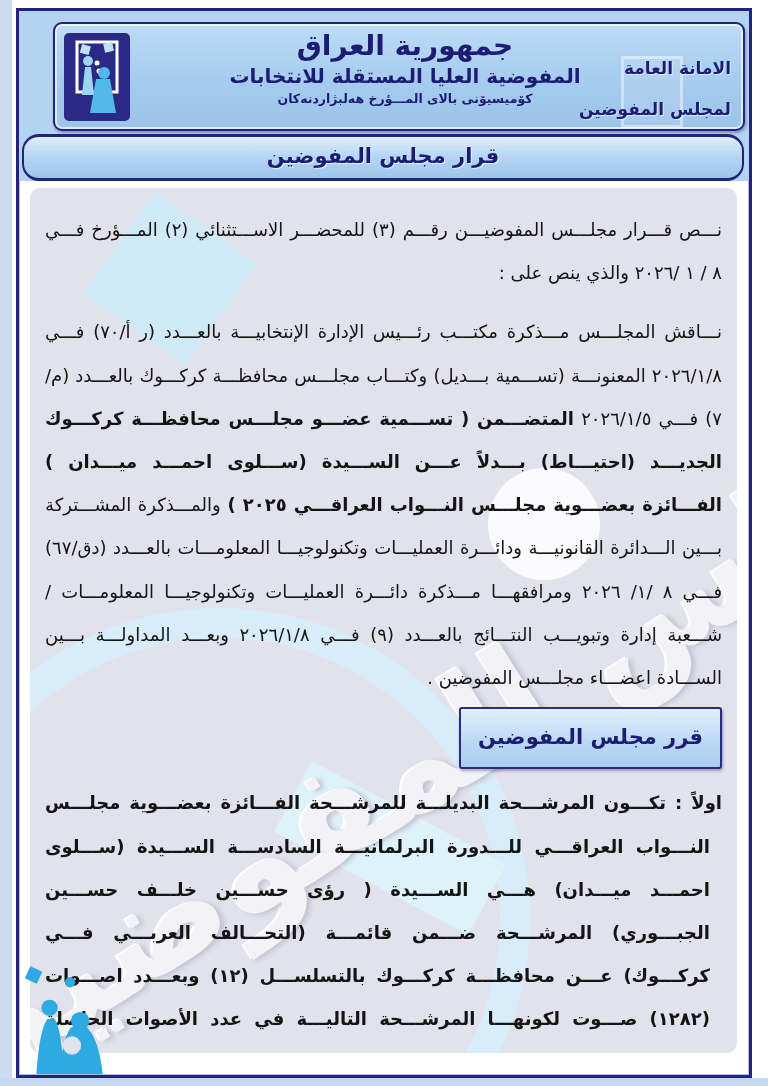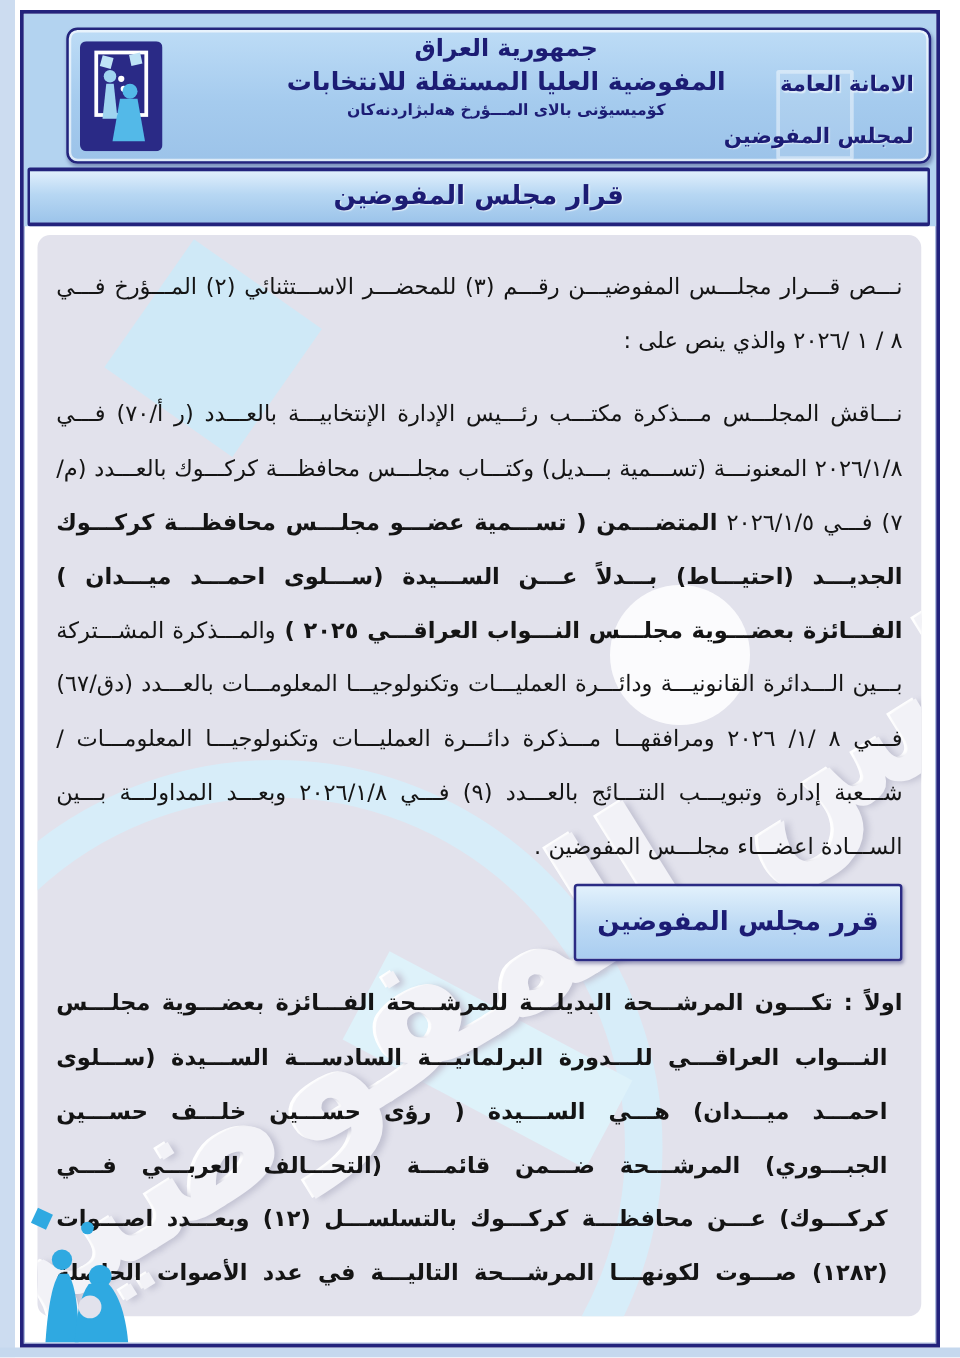--- a/index.html
+++ b/index.html
@@ -18,37 +18,37 @@
 
   .header-box { position:absolute; left:34px; top:11px; width:692px; height:109px;
                 border:2px solid #23237c; border-radius:9px;
                 background:linear-gradient(180deg,#bddcf6 0%,#a5cbee 55%,#9cc3e9 100%);
                 box-shadow: inset 0 0 0 2px rgba(255,255,255,.65), 1px 2px 3px rgba(20,20,90,.35); }
 
   .logo { position:absolute; left:9px; top:9px; width:66px; height:88px; }
 
   .header-center { position:absolute; left:150px; top:4px; width:400px; text-align:center;
                    color:#1c1c74; direction:rtl; }
-  .h-republic { font-size:19px; font-weight:bold; line-height:1.25; }
+  .h-republic { font-size:28px; font-weight:bold; line-height:1.25; }
   .h-com-ar { font-size:20px; font-weight:bold; line-height:1.3; }
   .h-com-ku { font-size:12.5px; font-weight:bold; line-height:1.6; }
   .h-com-en { font-size:12.5px; font-weight:bold; line-height:1.3; direction:ltr; }
 
   .header-right { position:absolute; right:12px; top:24px; width:175px; text-align:right;
                   color:#1c1c74; font-size:17px; font-weight:bold; line-height:2.4;
                   direction:rtl; text-shadow:1px 1px 1px rgba(255,255,255,.6); }
 
   .header-ghost { position:absolute; right:60px; top:32px; width:62px; height:72px;
                   border:3px solid rgba(255,255,255,.40); background:rgba(255,255,255,.10);
                   border-radius:2px; }
 
   .title-bar { position:absolute; left:3px; top:123px; width:722px; height:47px;
                border-top:3px solid #23237c; border-bottom:3px solid #23237c;
                border-left:2px solid #23237c; border-right:2px solid #23237c;
-               border-radius:2px;
+               border-radius:17px;
                background:linear-gradient(180deg,#e0effc 0%,#b7d7f3 45%,#9cc4ea 100%);
                text-align:center; }
   .title-bar span { display:inline-block; margin-top:7px; font-size:21px; font-weight:bold;
                     color:#1c1c74; direction:rtl; text-shadow:1px 1px 1px rgba(255,255,255,.7); }
 
   
   .panel { position:absolute; left:11px; top:177px; width:707px; height:865px;
            background:#e2e2ec; border-radius:10px; overflow:hidden; }
 
   .wm { position:absolute; z-index:0; }

